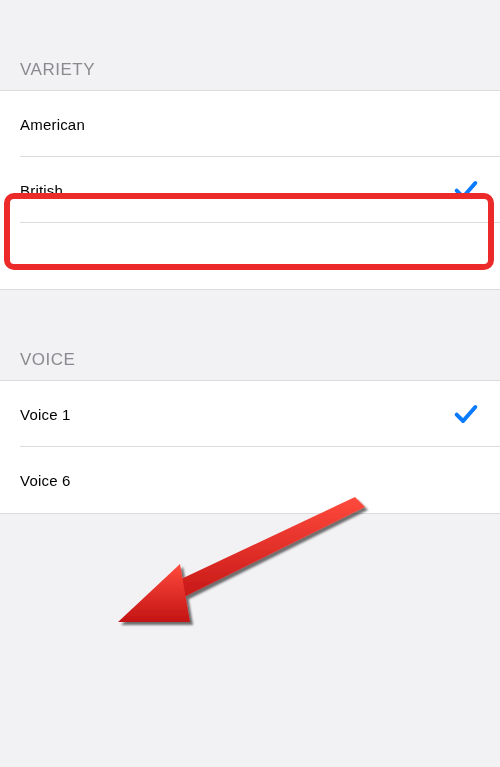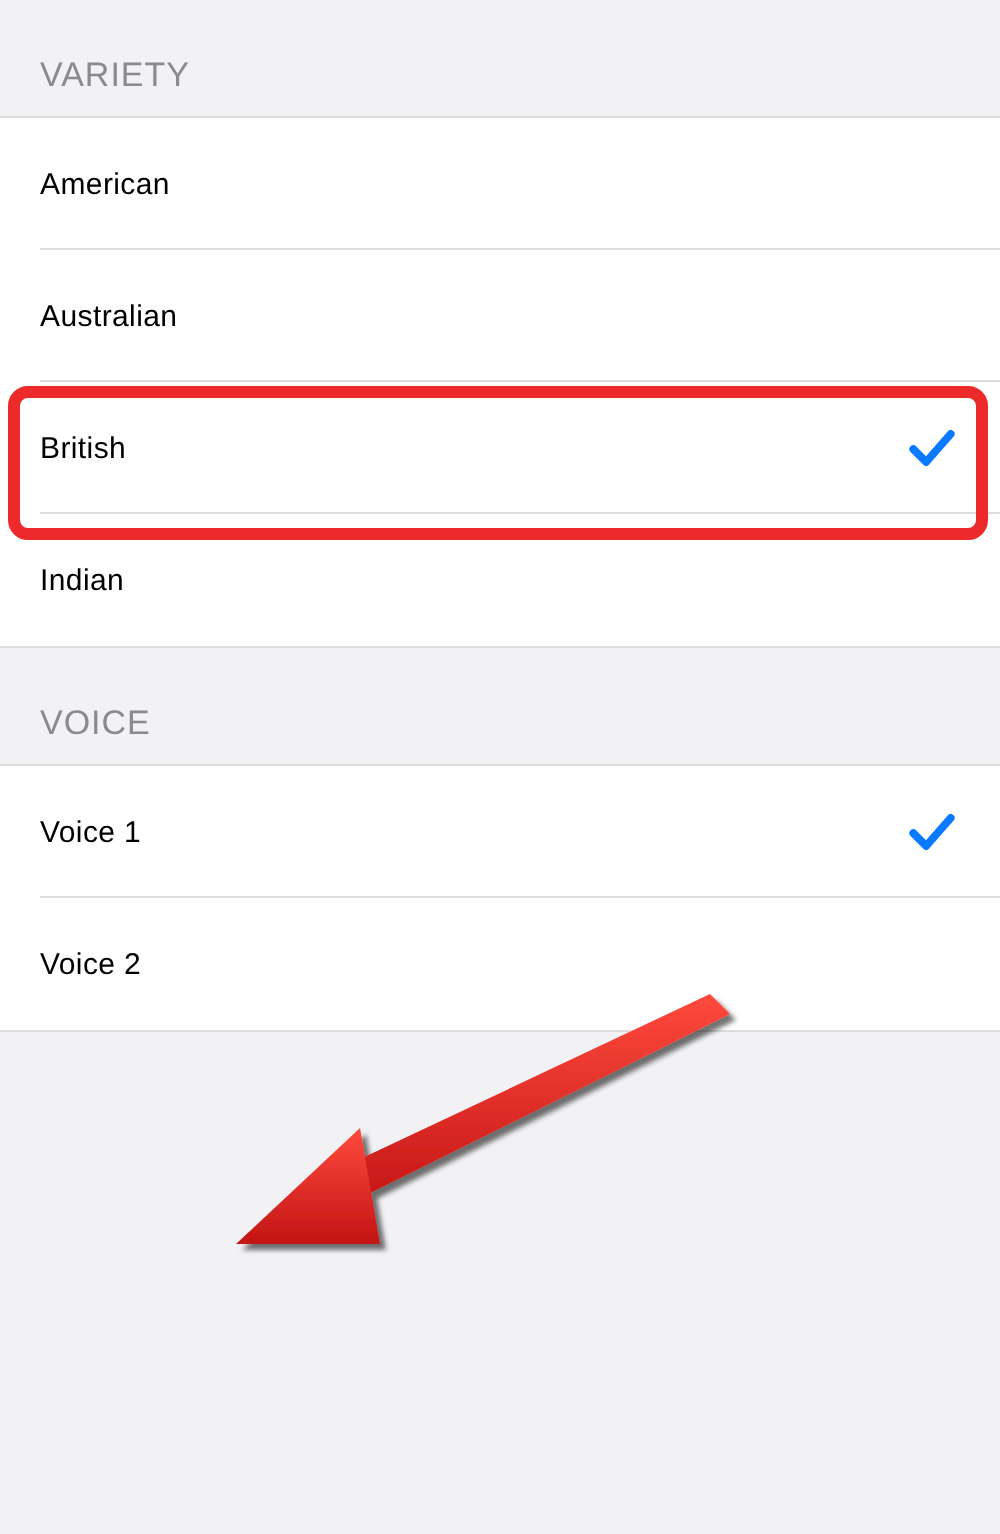--- a/index.html
+++ b/index.html
@@ -11,20 +11,21 @@
       overflow: hidden;
       position: relative;
     }
     .section-header {
       padding: 28px 20px 10px 20px;
       font-size: 17px;
       font-weight: 400;
       letter-spacing: 0.5px;
       color: #8a8a8f;
       text-transform: uppercase;
+      margin-top: 32px;
     }
     .list {
       background: #ffffff;
       border-top: 1px solid #dcdcdf;
       border-bottom: 1px solid #dcdcdf;
     }
     .row {
       display: flex;
       align-items: center;
       justify-content: space-between;
@@ -76,37 +77,32 @@
 
 <div class="section-header">Variety</div>
 
 <div class="list">
 
   <div class="row">
     <span class="label">American</span>
     <div class="sep"></div>
   </div>
 
-  <div class="row">
-    <span class="label">Australian</span>
-    <div class="sep"></div>
-  </div>
 
   <div class="row" id="row-british">
     <span class="label">British</span>
     <span class="check">
       <svg width="28" height="28" viewBox="0 0 24 24" fill="none">
         <path d="M4 12.5 L9.5 18 L20 6" stroke="#0a7aff" stroke-width="3.4" stroke-linecap="round" stroke-linejoin="round"></path>
       </svg>
     </span>
     <div class="sep"></div>
   </div>
 
   <div class="row">
-    <span class="label">Indian</span>
     <div class="sep"></div>
   </div>
 
 
 
 </div>
 
 <div class="section-header">Voice</div>
 
 <div class="list">
@@ -115,21 +111,21 @@
     <span class="label">Voice 1</span>
     <span class="check">
       <svg width="28" height="28" viewBox="0 0 24 24" fill="none">
         <path d="M4 12.5 L9.5 18 L20 6" stroke="#0a7aff" stroke-width="3.4" stroke-linecap="round" stroke-linejoin="round"></path>
       </svg>
     </span>
     <div class="sep"></div>
   </div>
 
   <div class="row">
-    <span class="label">Voice 2</span>
+    <span class="label">Voice 6</span>
 
   </div>
 
 </div>
 
 <div class="highlight-box" style="left:4px; top:193px; width:490px; height:77px;"></div>
 
 <svg class="arrow-overlay" style="left:110px; top:492px;" width="260" height="140" viewBox="0 0 260 140">
   <defs>
     <filter id="ds" x="-20%" y="-20%" width="160%" height="160%">

